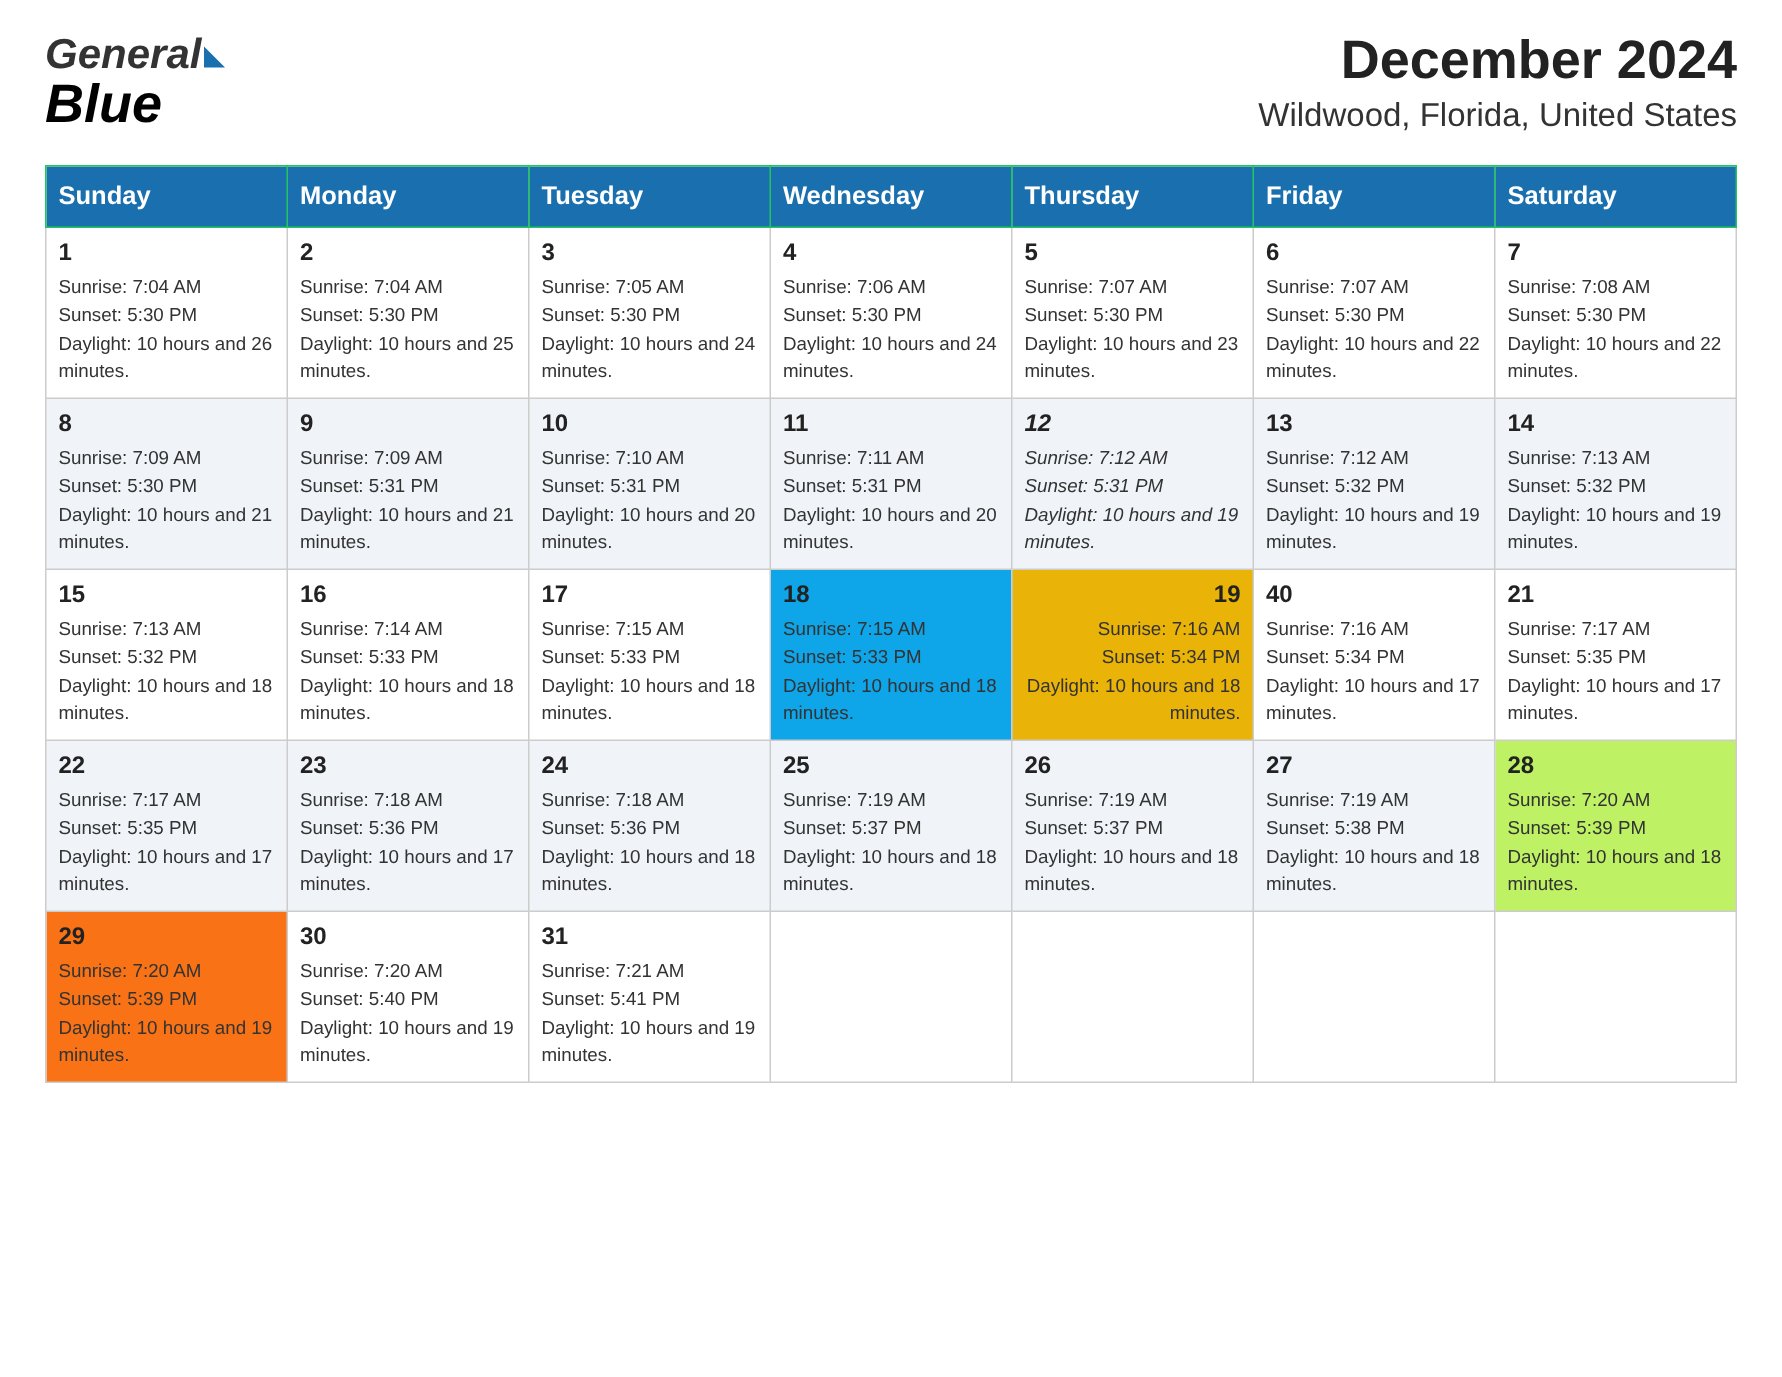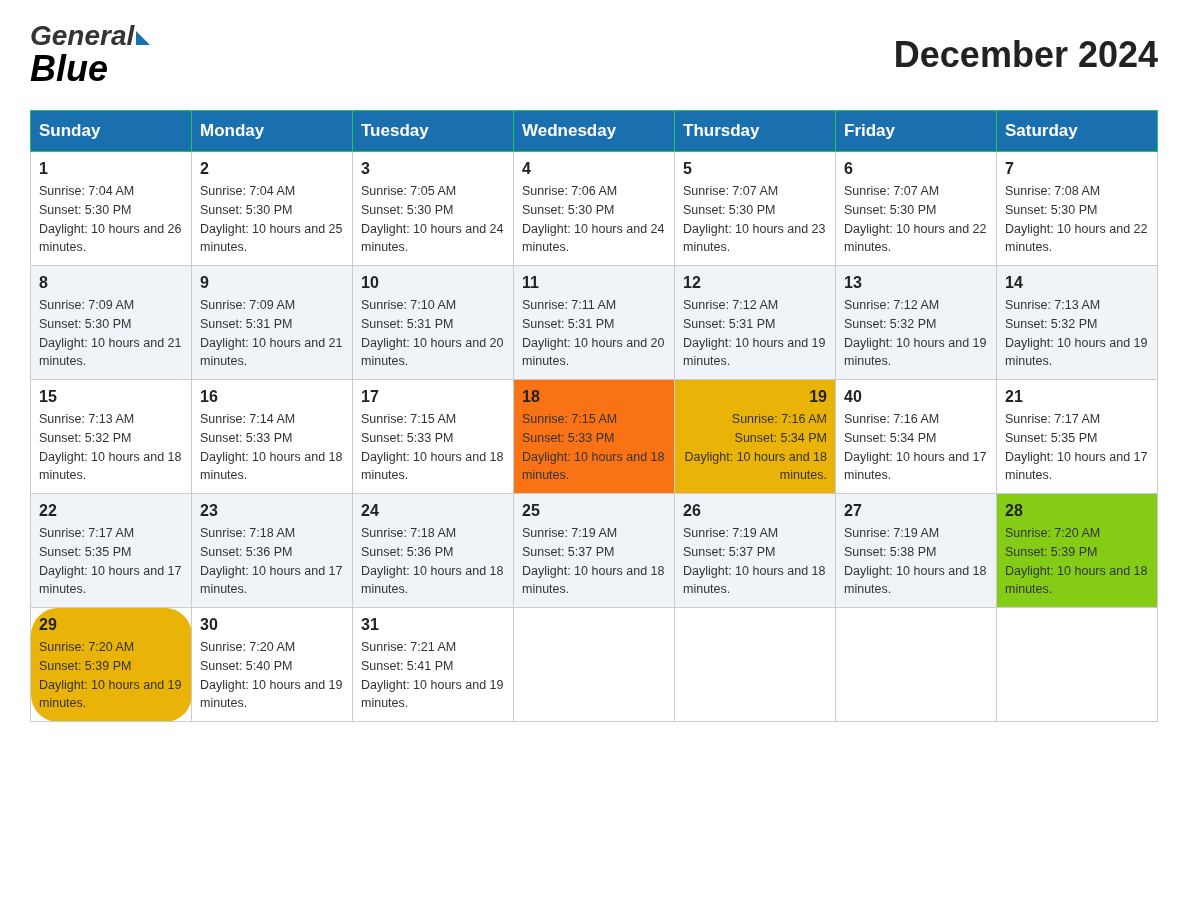--- a/index.html
+++ b/index.html
@@ -6,21 +6,21 @@
     body {
       font-family: Arial, sans-serif;
       background: #fff;
       padding: 20px 30px;
       width: 1188px;
       min-height: 918px;
     }
     #header {
       display: flex;
       justify-content: space-between;
-      align-items: center;
+      align-items: flex-end;
       margin-bottom: 20px;
       gap: 36px;
     }
     #logo {
       display: flex;
       flex-direction: column;
       align-items: flex-start;
     }
     #logo-top {
       display: flex;
@@ -118,20 +118,21 @@
 <div id="header">
   <div id="logo">
     <div id="logo-top">
       <span id="logo-general">General</span>
       <div id="logo-arrow"></div>
     </div>
     <span id="logo-blue">Blue</span>
   </div>
   <div id="title-section">
     <div id="month-title">December 2024</div>
+    <div id="location">Wildwood, Florida, United States</div>
   </div>
 </div>
 
 <table id="calendar">
   <thead>
     <tr>
         <th>Sunday</th>
         <th>Monday</th>
         <th>Tuesday</th>
         <th>Wednesday</th>
@@ -181,21 +182,21 @@
           <div class="day-info">Sunrise: 7:09 AM<br>Sunset: 5:31 PM<br>Daylight: 10 hours and 21 minutes.</div>
         </td>
         <td style="background-color: rgb(240, 244, 248);">
           <div class="day-number">10</div>
           <div class="day-info">Sunrise: 7:10 AM<br>Sunset: 5:31 PM<br>Daylight: 10 hours and 20 minutes.</div>
         </td>
         <td style="background-color: rgb(240, 244, 248);">
           <div class="day-number">11</div>
           <div class="day-info">Sunrise: 7:11 AM<br>Sunset: 5:31 PM<br>Daylight: 10 hours and 20 minutes.</div>
         </td>
-        <td style="background-color: rgb(240, 244, 248);">
+        <td style="background-color: rgb(240, 244, 248); font-style: italic;">
           <div class="day-number">12</div>
           <div class="day-info">Sunrise: 7:12 AM<br>Sunset: 5:31 PM<br>Daylight: 10 hours and 19 minutes.</div>
         </td>
         <td style="background-color: rgb(240, 244, 248);">
           <div class="day-number">13</div>
           <div class="day-info">Sunrise: 7:12 AM<br>Sunset: 5:32 PM<br>Daylight: 10 hours and 19 minutes.</div>
         </td>
         <td style="background-color: rgb(240, 244, 248);">
           <div class="day-number">14</div>
           <div class="day-info">Sunrise: 7:13 AM<br>Sunset: 5:32 PM<br>Daylight: 10 hours and 19 minutes.</div>
@@ -207,21 +208,21 @@
           <div class="day-info">Sunrise: 7:13 AM<br>Sunset: 5:32 PM<br>Daylight: 10 hours and 18 minutes.</div>
         </td>
         <td style="background-color: rgb(255, 255, 255);">
           <div class="day-number">16</div>
           <div class="day-info">Sunrise: 7:14 AM<br>Sunset: 5:33 PM<br>Daylight: 10 hours and 18 minutes.</div>
         </td>
         <td style="background-color: rgb(255, 255, 255);">
           <div class="day-number">17</div>
           <div class="day-info">Sunrise: 7:15 AM<br>Sunset: 5:33 PM<br>Daylight: 10 hours and 18 minutes.</div>
         </td>
-        <td style="background-color: #f97316;">
+        <td style="background-color: #0ea5e9;">
           <div class="day-number">18</div>
           <div class="day-info">Sunrise: 7:15 AM<br>Sunset: 5:33 PM<br>Daylight: 10 hours and 18 minutes.</div>
         </td>
         <td style="background-color: #eab308; text-align: right;">
           <div class="day-number">19</div>
           <div class="day-info">Sunrise: 7:16 AM<br>Sunset: 5:34 PM<br>Daylight: 10 hours and 18 minutes.</div>
         </td>
         <td style="background-color: rgb(255, 255, 255);">
           <div class="day-number">40</div>
           <div class="day-info">Sunrise: 7:16 AM<br>Sunset: 5:34 PM<br>Daylight: 10 hours and 17 minutes.</div>
@@ -249,27 +250,27 @@
           <div class="day-info">Sunrise: 7:19 AM<br>Sunset: 5:37 PM<br>Daylight: 10 hours and 18 minutes.</div>
         </td>
         <td style="background-color: rgb(240, 244, 248);">
           <div class="day-number">26</div>
           <div class="day-info">Sunrise: 7:19 AM<br>Sunset: 5:37 PM<br>Daylight: 10 hours and 18 minutes.</div>
         </td>
         <td style="background-color: rgb(240, 244, 248);">
           <div class="day-number">27</div>
           <div class="day-info">Sunrise: 7:19 AM<br>Sunset: 5:38 PM<br>Daylight: 10 hours and 18 minutes.</div>
         </td>
-        <td style="background-color: #84cc16;">
+        <td style="background-color: #bef264;">
           <div class="day-number">28</div>
           <div class="day-info">Sunrise: 7:20 AM<br>Sunset: 5:39 PM<br>Daylight: 10 hours and 18 minutes.</div>
         </td>
       </tr>
       <tr style="background-color: rgb(255, 255, 255);">
-        <td style="background-color: #eab308; border-radius: 27px;">
+        <td style="background-color: #f97316;">
           <div class="day-number">29</div>
           <div class="day-info">Sunrise: 7:20 AM<br>Sunset: 5:39 PM<br>Daylight: 10 hours and 19 minutes.</div>
         </td>
         <td style="background-color: rgb(255, 255, 255);">
           <div class="day-number">30</div>
           <div class="day-info">Sunrise: 7:20 AM<br>Sunset: 5:40 PM<br>Daylight: 10 hours and 19 minutes.</div>
         </td>
         <td style="background-color: rgb(255, 255, 255);">
           <div class="day-number">31</div>
           <div class="day-info">Sunrise: 7:21 AM<br>Sunset: 5:41 PM<br>Daylight: 10 hours and 19 minutes.</div>

